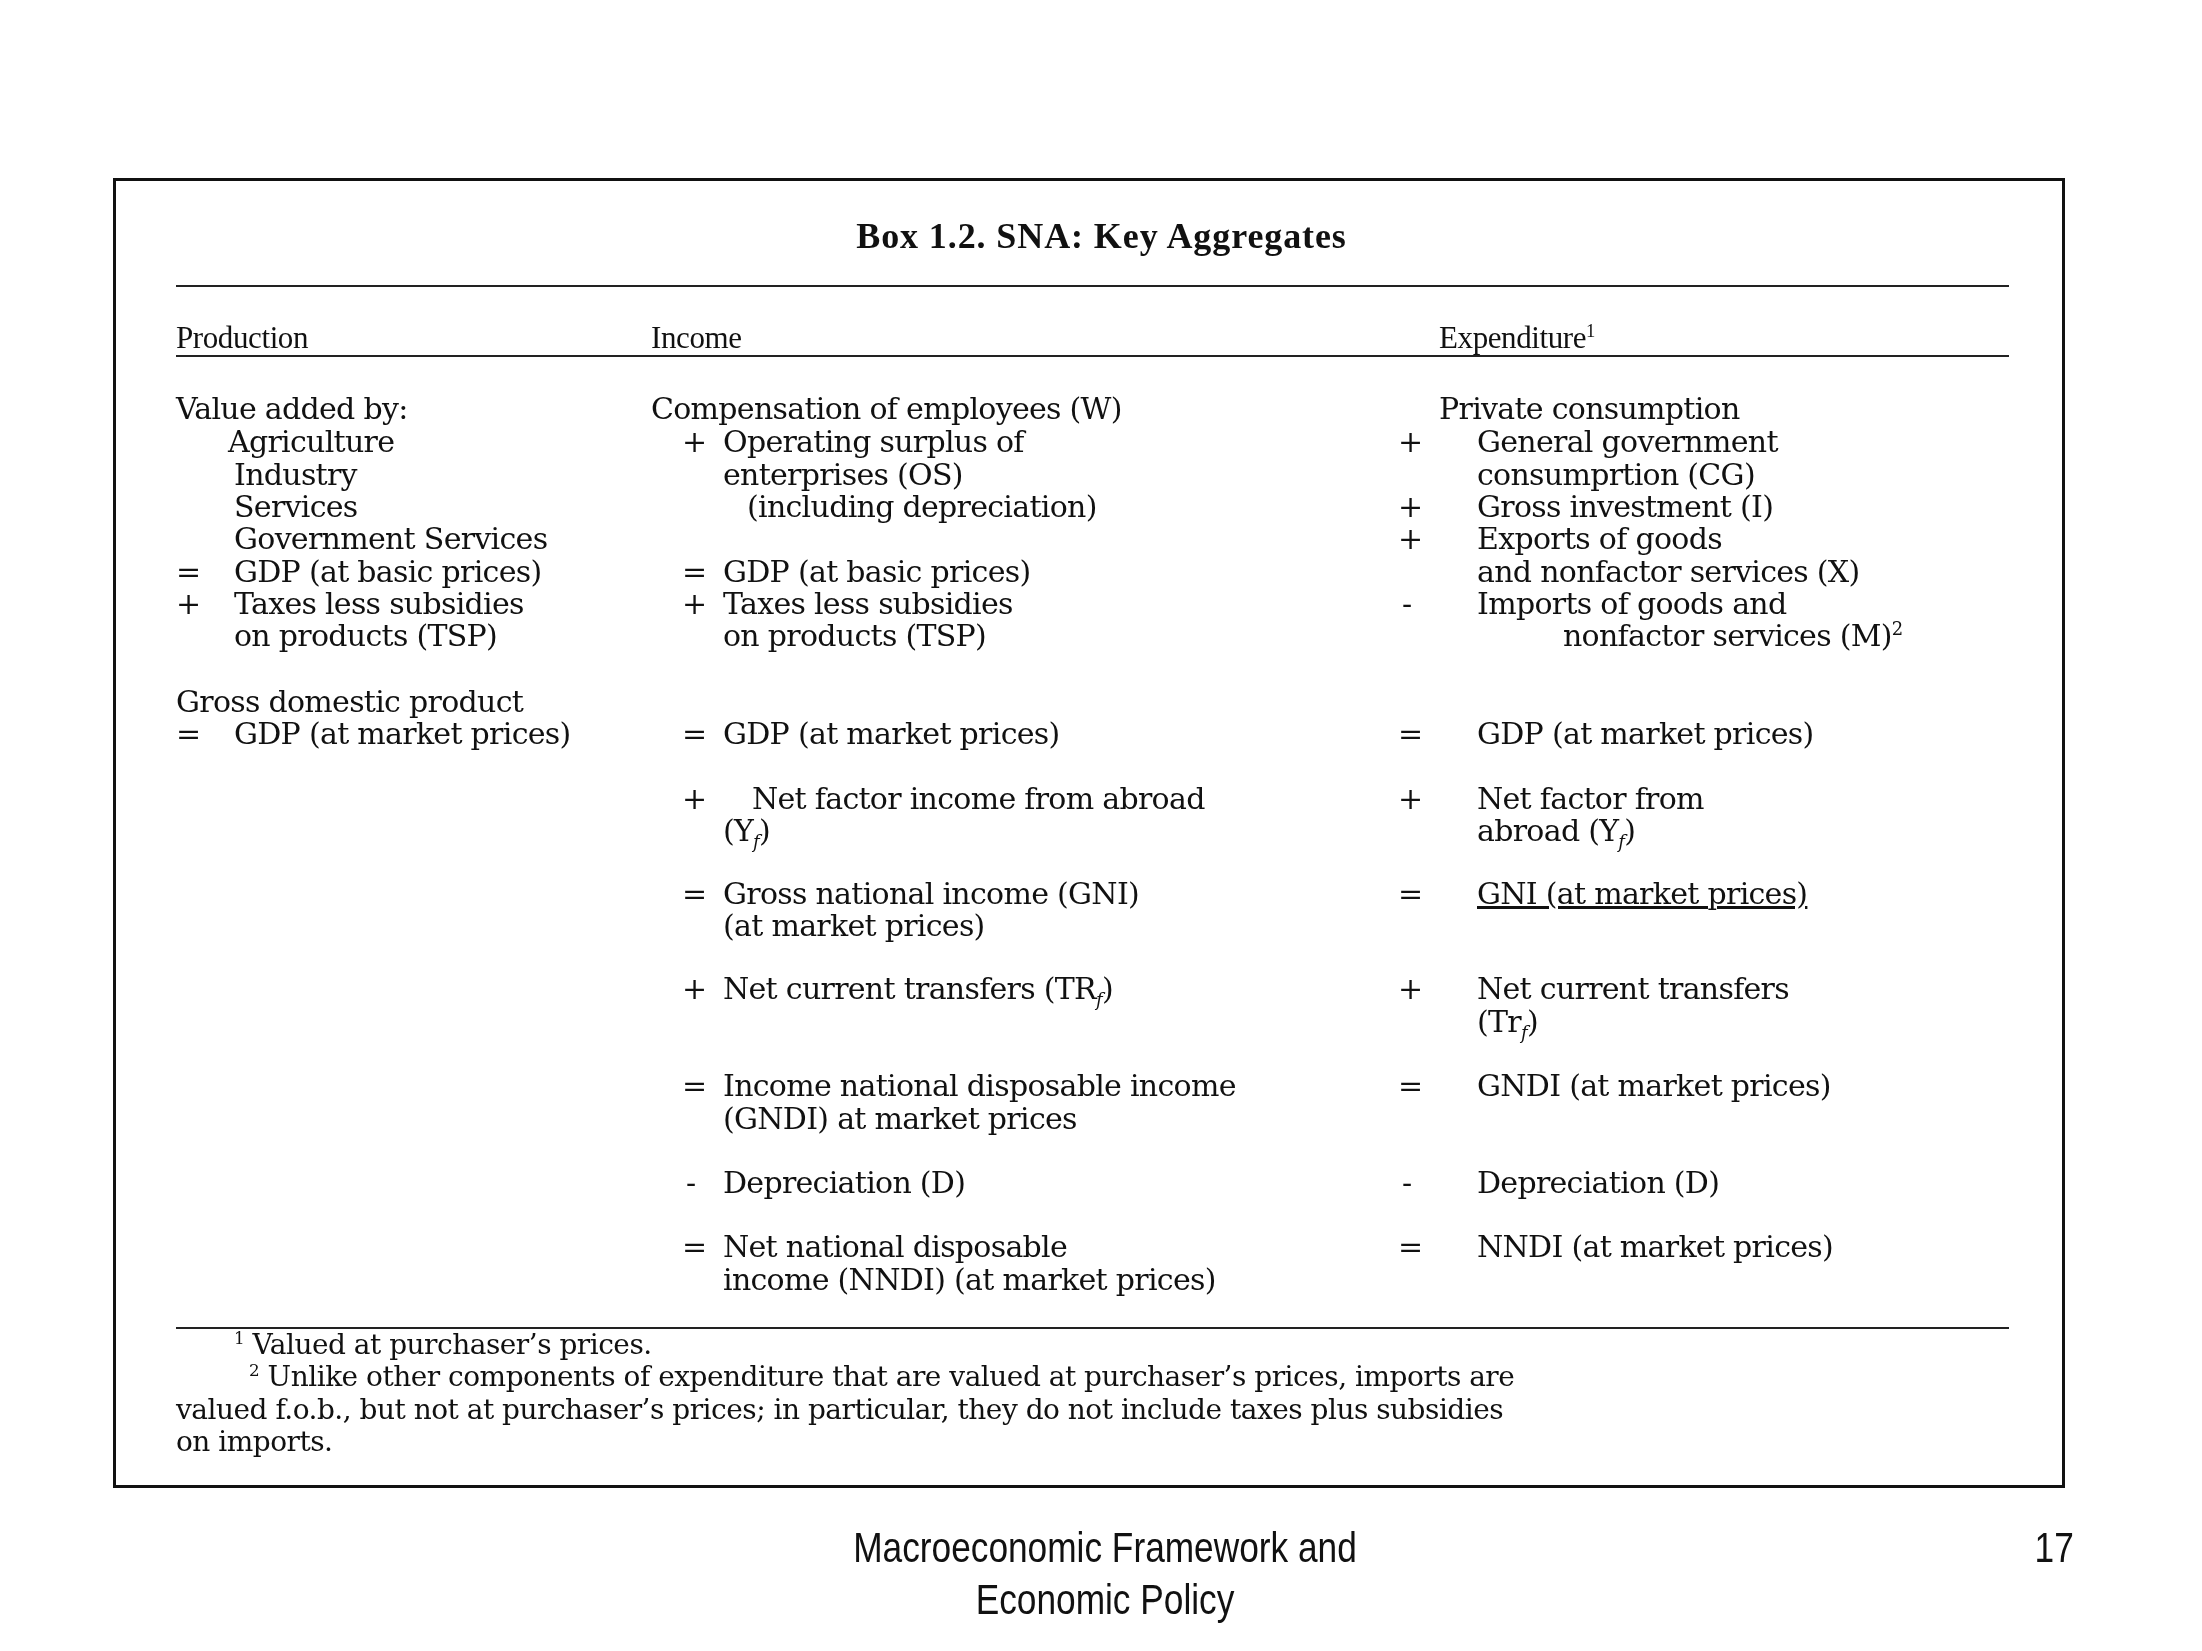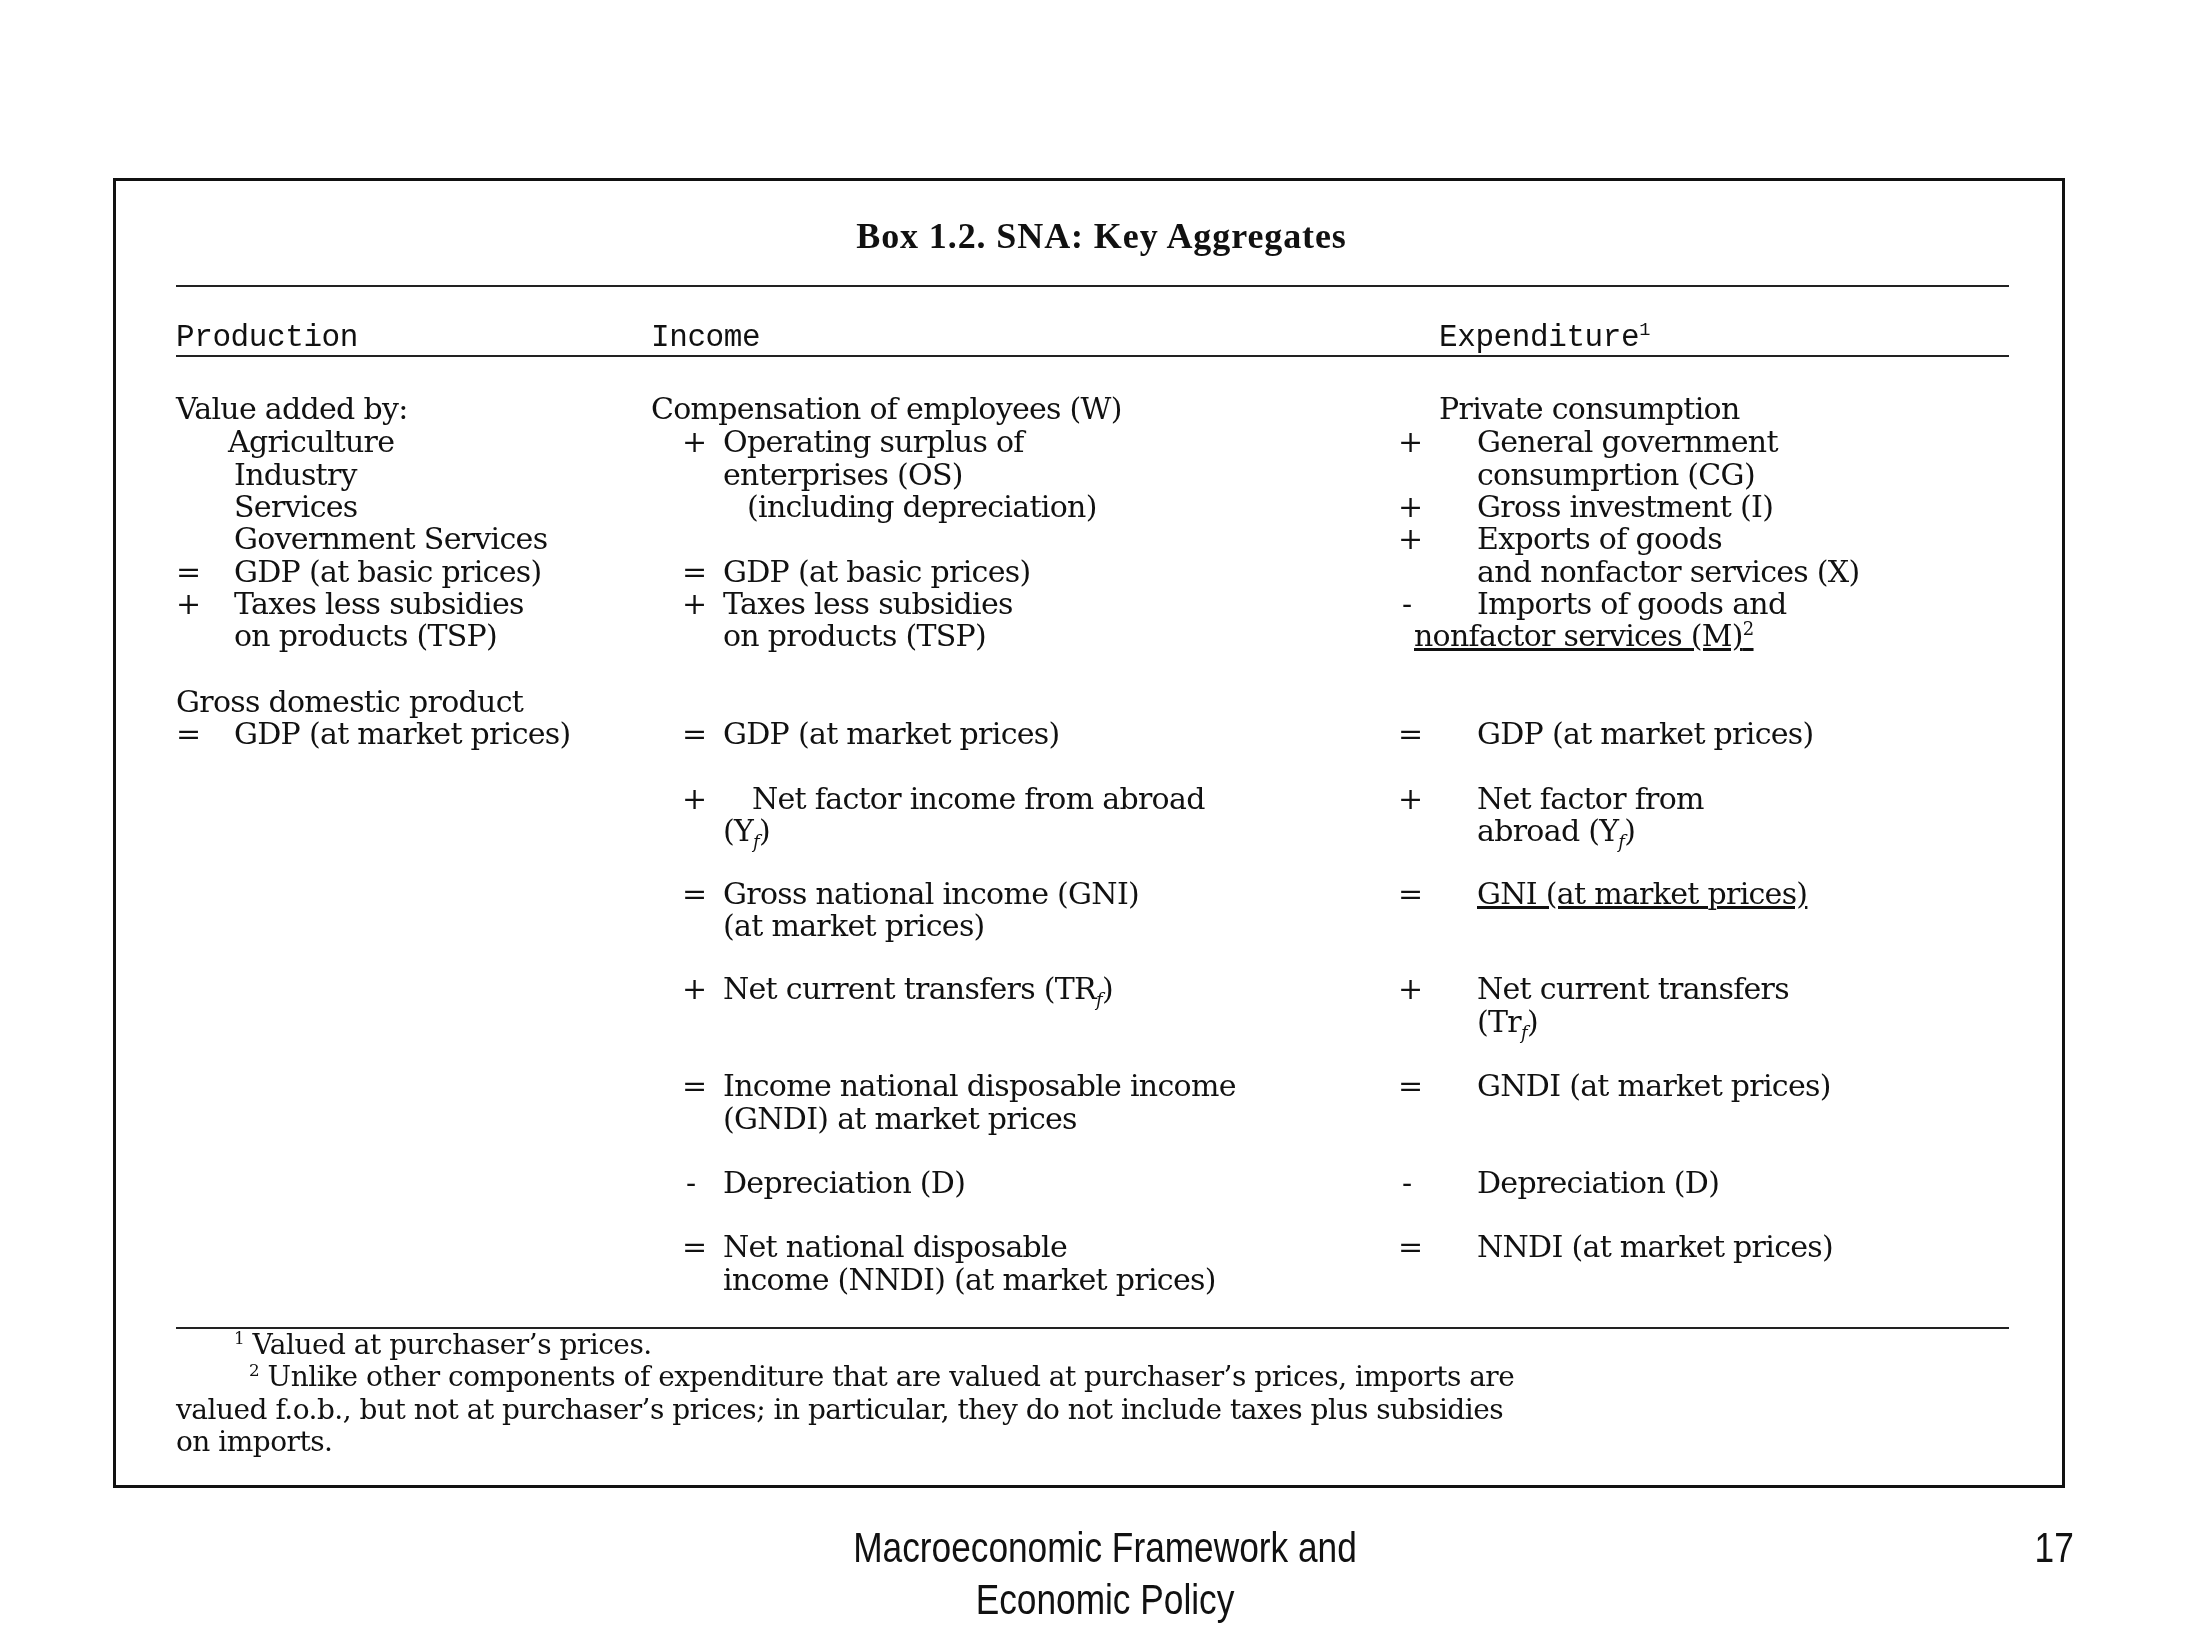--- a/index.html
+++ b/index.html
@@ -1,21 +1,21 @@
 <!DOCTYPE html>
 <html style="font-size:13.8px"><head>
 <meta charset="utf-8">
 <style>
   html, body { margin:0; padding:0; background:#ffffff; }
   body { width:2203px; height:1652px; position:relative; overflow:hidden; color:#111; }
   .box { position:absolute; left:113px; top:178px; width:1946px; height:1304px; border:3.4px solid #111; box-sizing:content-box; }
   .abs { position:absolute; white-space:nowrap; }
   .title { font-family:"Liberation Serif", serif; font-weight:bold; font-size:36px; letter-spacing:0.9px; }
   .rule { position:absolute; height:0; border-top:2.6px solid #222; }
-  .hdr { font-family:Liberation Mono, monospace; font-size:31px; letter-spacing:-0.4px; }
+  .hdr { font-family:Liberation Serif, serif; font-size:31px; letter-spacing:-0.4px; }
   .t { font-family:"DejaVu Serif", serif; font-size:30px; letter-spacing:-0.7px; line-height:33px; }
   .fn { font-family:"DejaVu Serif", serif; font-size:28px; letter-spacing:-0.5px; line-height:33px; }
   sup { font-size:60%; vertical-align: super; line-height:0; }
   .footer { font-family:"Liberation Sans", sans-serif; font-size:43px; transform:scaleX(0.82); transform-origin:center top; }
   .pagenum { font-family:"Liberation Sans", sans-serif; font-size:43px; transform:scaleX(0.82); transform-origin:right top; }
 </style>
 </head>
 <body>
 
 <div class="box"></div>
@@ -87,21 +87,21 @@
   <div class="abs t" style="left:1398px; top:425px;">+</div>
   <div class="abs t" style="left:1477px; top:425px;">General government</div>
   <div class="abs t" style="left:1477px; top:458px;">consumprtion (CG)</div>
   <div class="abs t" style="left:1398px; top:490px;">+</div>
   <div class="abs t" style="left:1477px; top:490px;">Gross investment (I)</div>
   <div class="abs t" style="left:1398px; top:522px;">+</div>
   <div class="abs t" style="left:1477px; top:522px;">Exports of goods</div>
   <div class="abs t" style="left:1477px; top:555px;">and nonfactor services (X)</div>
   <div class="abs t" style="left:1402px; top:587px;">-</div>
   <div class="abs t" style="left:1477px; top:587px;">Imports of goods and</div>
-  <div class="abs t" style="left:1414px; top:619px;text-decoration:underline;"><span>nonfactor services (M)</span><sup>2</sup></div>
+  <div class="abs t" style="left:1563px; top:619px;"><span>nonfactor services (M)</span><sup>2</sup></div>
 
   <div class="abs t" style="left:1398px; top:717px;">=</div>
   <div class="abs t" style="left:1477px; top:717px;">GDP (at market prices)</div>
 
   <div class="abs t" style="left:1398px; top:782px;">+</div>
   <div class="abs t" style="left:1477px; top:782px;">Net factor from</div>
   <div class="abs t" style="left:1477px; top:814px;"><span>abroad (Y</span><sub style="font-size:60%; font-style:italic;">f</sub><span>)</span></div>
 
   <div class="abs t" style="left:1398px; top:877px;">=</div>
   <div class="abs t" style="left:1477px; top:877px;text-decoration:underline;">GNI (at market prices)</div>

